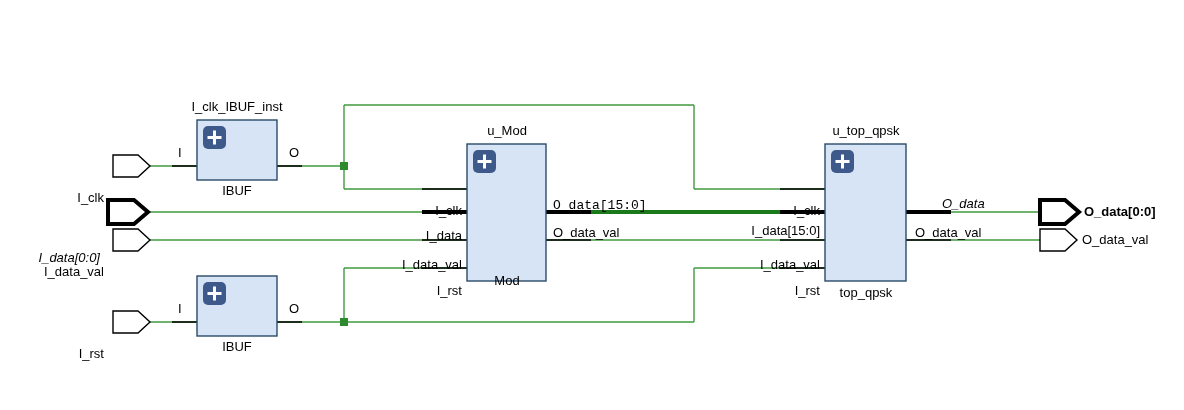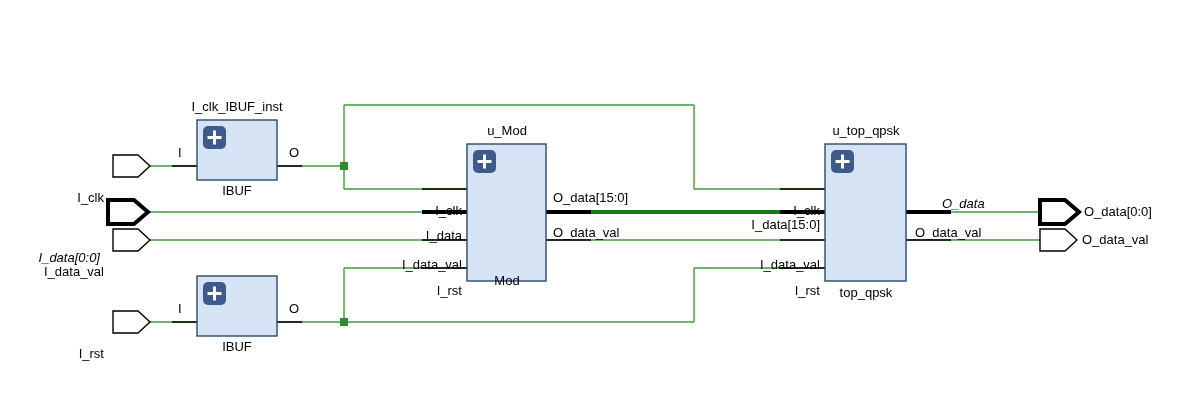--- a/index.html
+++ b/index.html
@@ -148,43 +148,43 @@
       <polygon points="1040,200 1065,200 1079,212 1065,224 1040,224" fill="#ffffff" stroke="#000000" stroke-width="4"></polygon>
       <polygon points="1040,229 1065,229 1077,240 1065,251 1040,251" fill="#ffffff" stroke="#000000" stroke-width="1.4"></polygon>
     </g>
   </svg>
 
   <div class="lbl lbl-r" style="left:0px; top:159px; width:104px;">I_clk</div>
   <div class="lbl lbl-r" style="left:0px; top:219px; width:100px;font-style:italic;">I_data[0:0]</div>
   <div class="lbl lbl-r" style="left:0px; top:233px; width:104px;">I_data_val</div>
   <div class="lbl lbl-r" style="left:0px; top:315px; width:104px;">I_rst</div>
 
-  <div class="lbl" style="left:1084px; top:205px;">O_data[0:0]</div>
+  <div class="lbl" style="left:1084px; top:205px;font-weight:bold;">O_data[0:0]</div>
   <div class="lbl" style="left:1082px; top:233px;">O_data_val</div>
 
   <div class="lbl lbl-c" style="left:137px; top:100px; width:200px;">I_clk_IBUF_inst</div>
   <div class="lbl lbl-c" style="left:187px; top:184px; width:100px;">IBUF</div>
   <div class="lbl" style="left:178px; top:146px;">I</div>
   <div class="lbl" style="left:289px; top:146px;">O</div>
 
   <div class="lbl lbl-c" style="left:187px; top:340px; width:100px;">IBUF</div>
   <div class="lbl" style="left:178px; top:302px;">I</div>
   <div class="lbl" style="left:289px; top:302px;">O</div>
 
   <div class="lbl lbl-c" style="left:427px; top:124px; width:160px;">u_Mod</div>
   <div class="lbl lbl-c" style="left:427px; top:274px; width:160px;">Mod</div>
   <div class="lbl lbl-r" style="left:300px; top:172px; width:162px;">I_clk</div>
   <div class="lbl lbl-r" style="left:300px; top:197px; width:162px;">I_data</div>
   <div class="lbl lbl-r" style="left:300px; top:226px; width:162px;">I_data_val</div>
   <div class="lbl lbl-r" style="left:300px; top:252px; width:162px;">I_rst</div>
-  <div class="lbl" style="left:553px; top:191px;">O_data[15:0]</div>
+  <div class="lbl" style="left:553px; top:199px;font-family:Liberation Mono, monospace;">O_data[15:0]</div>
   <div class="lbl" style="left:553px; top:226px;">O_data_val</div>
 
   <div class="lbl lbl-c" style="left:786px; top:286px; width:160px;">top_qpsk</div>
   <div class="lbl lbl-c" style="left:786px; top:124px; width:160px;">u_top_qpsk</div>
   <div class="lbl lbl-r" style="left:660px; top:172px; width:160px;">I_clk</div>
-  <div class="lbl lbl-r" style="left:660px; top:186px; width:160px;">I_data[15:0]</div>
+  <div class="lbl lbl-r" style="left:660px; top:192px; width:160px;">I_data[15:0]</div>
   <div class="lbl lbl-r" style="left:660px; top:226px; width:160px;">I_data_val</div>
   <div class="lbl lbl-r" style="left:660px; top:252px; width:160px;">I_rst</div>
   <div class="lbl" style="left:942px; top:197px;font-style:italic;">O_data</div>
   <div class="lbl" style="left:915px; top:226px;">O_data_val</div>
 
 </div>
 
 </body></html>

